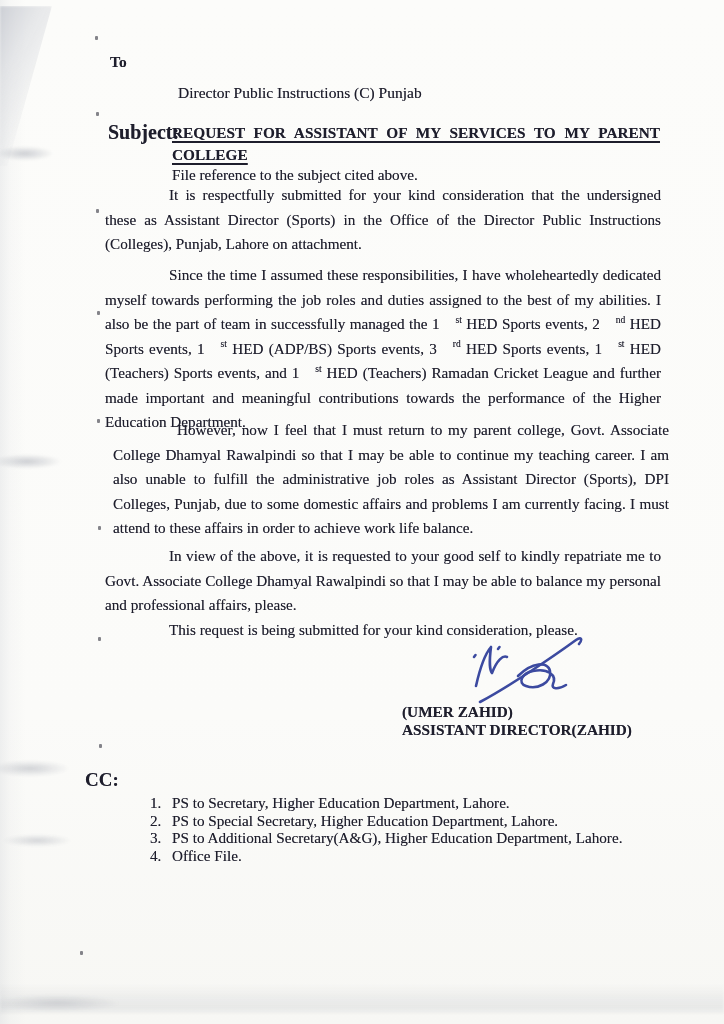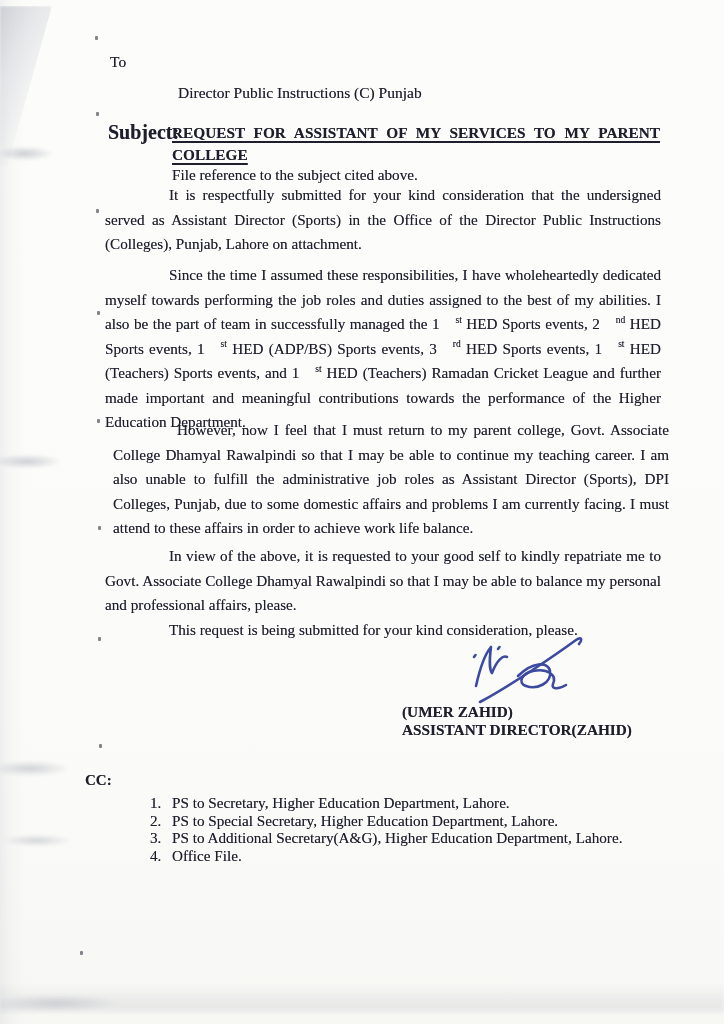--- a/index.html
+++ b/index.html
@@ -11,21 +11,21 @@
       linear-gradient(90deg, rgba(190,194,202,.22) 0px, rgba(190,194,202,.08) 10px, rgba(0,0,0,0) 26px),
       linear-gradient(180deg,#fcfcfa 0%,#fbfbf9 70%,#f7f7f4 100%);
     overflow:hidden;
     font-family:"Liberation Serif","DejaVu Serif",serif;
     color:#1e1e2c;
   }
   .abs{position:absolute;}
   .txt{
     text-shadow:0 0 .6px rgba(25,25,45,.55);
   }
-  .to-label{left:110px;top:52px;font-weight:normal;font-size:15.5px;line-height:20px;}
+  .to-label{left:110px;top:52px;font-weight:bold;font-size:15.5px;line-height:20px;}
   .recipient{left:178px;top:83px;font-size:15.5px;line-height:20px;}
   .subject-label{left:108px;top:122px;font-weight:bold;font-size:20px;line-height:21.5px;}
   .subject-title{
     left:172px;top:122px;width:488px;
     font-weight:bold;font-size:15.3px;line-height:21.5px;
     text-align:justify;
     text-decoration:underline;
     text-underline-offset:3px;
     text-decoration-thickness:1.6px;
   }
@@ -37,21 +37,21 @@
     margin:0;
   }
   .para sup{font-size:9.5px;line-height:0;margin-left:16px;}
   .p1{top:183px;}
   .p2{top:263px;}
   .p3{top:418px;margin-left:8px;}
   .p4{top:544px;}
   .p5{top:618px;text-align:left;}
   .sig-wrap{left:462px;top:634px;width:140px;height:74px;}
   .sig-block{left:402px;top:703px;width:272px;text-align:left;font-weight:bold;font-size:15.3px;line-height:17.5px;}
-  .cc-label{left:85px;top:771px;font-weight:bold;font-size:15px;line-height:18px;}
+  .cc-label{left:85px;top:771px;font-weight:bold;font-size:19px;line-height:18px;}
   .cc-list{left:150px;top:794px;width:520px;font-size:15.2px;line-height:17.6px;}
   .cc-item{display:flex;}
   .cc-num{width:22px;flex:0 0 22px;}
   
   .corner-shadow{
     left:0;top:6px;width:52px;height:160px;
     background:linear-gradient(118deg,#b6bac4 0%,#d6d8dd 28%,rgba(250,250,250,0) 72%);
     clip-path:polygon(0 0,100% 0,14% 100%,0 100%);
     opacity:.6;filter:blur(1.2px);
   }
@@ -94,21 +94,21 @@
   <div class="abs speck" style="left:80px;top:951px;"></div>
 
   <div class="abs txt to-label">To</div>
   <div class="abs txt recipient">Director Public Instructions (C) Punjab</div>
 
   <div class="abs txt subject-label">Subject:</div>
   <div class="abs txt subject-title">REQUEST FOR ASSISTANT OF MY SERVICES TO MY PARENT COLLEGE</div>
 
   <div class="abs txt ref-line">File reference to the subject cited above.</div>
 
-  <p class="abs txt para p1">It is respectfully submitted for your kind consideration that the undersigned served as Assistant Director (Sports) in the Office of the Director Public Instructions (Colleges), Punjab, Lahore on attachment.</p>
+  <p class="abs txt para p1">It is respectfully submitted for your kind consideration that the undersigned these as Assistant Director (Sports) in the Office of the Director Public Instructions (Colleges), Punjab, Lahore on attachment.</p>
   <p class="abs txt para p2">Since the time I assumed these responsibilities, I have wholeheartedly dedicated myself towards performing the job roles and duties assigned to the best of my abilities. I also be the part of team in successfully managed the 1<sup>st</sup> HED Sports events, 2<sup>nd</sup> HED Sports events, 1<sup>st</sup> HED (ADP/BS) Sports events, 3<sup>rd</sup> HED Sports events, 1<sup>st</sup> HED (Teachers) Sports events, and 1<sup>st</sup> HED (Teachers) Ramadan Cricket League and further made important and meaningful contributions towards the performance of the Higher Education Department.</p>
   <p class="abs txt para p3">However, now I feel that I must return to my parent college, Govt. Associate College Dhamyal Rawalpindi so that I may be able to continue my teaching career. I am also unable to fulfill the administrative job roles as Assistant Director (Sports), DPI Colleges, Punjab, due to some domestic affairs and problems I am currently facing. I must attend to these affairs in order to achieve work life balance.</p>
   <p class="abs txt para p4">In view of the above, it is requested to your good self to kindly repatriate me to Govt. Associate College Dhamyal Rawalpindi so that I may be able to balance my personal and professional affairs, please.</p>
   <p class="abs txt para p5">This request is being submitted for your kind consideration, please.</p>
 
   <div class="abs sig-wrap">
     <svg width="140" height="74" viewBox="0 0 140 74">
       <g fill="none" stroke="#2c3c99" stroke-width="2.6" stroke-linecap="round" stroke-linejoin="round" opacity="0.92">
         <path d="M 14 52 C 18 34 23 20 29 13 C 27 28 28 37 30 39 C 35 26 41 21 45 23"></path>
         <path d="M 12 23 l 1.5 -2"></path>

